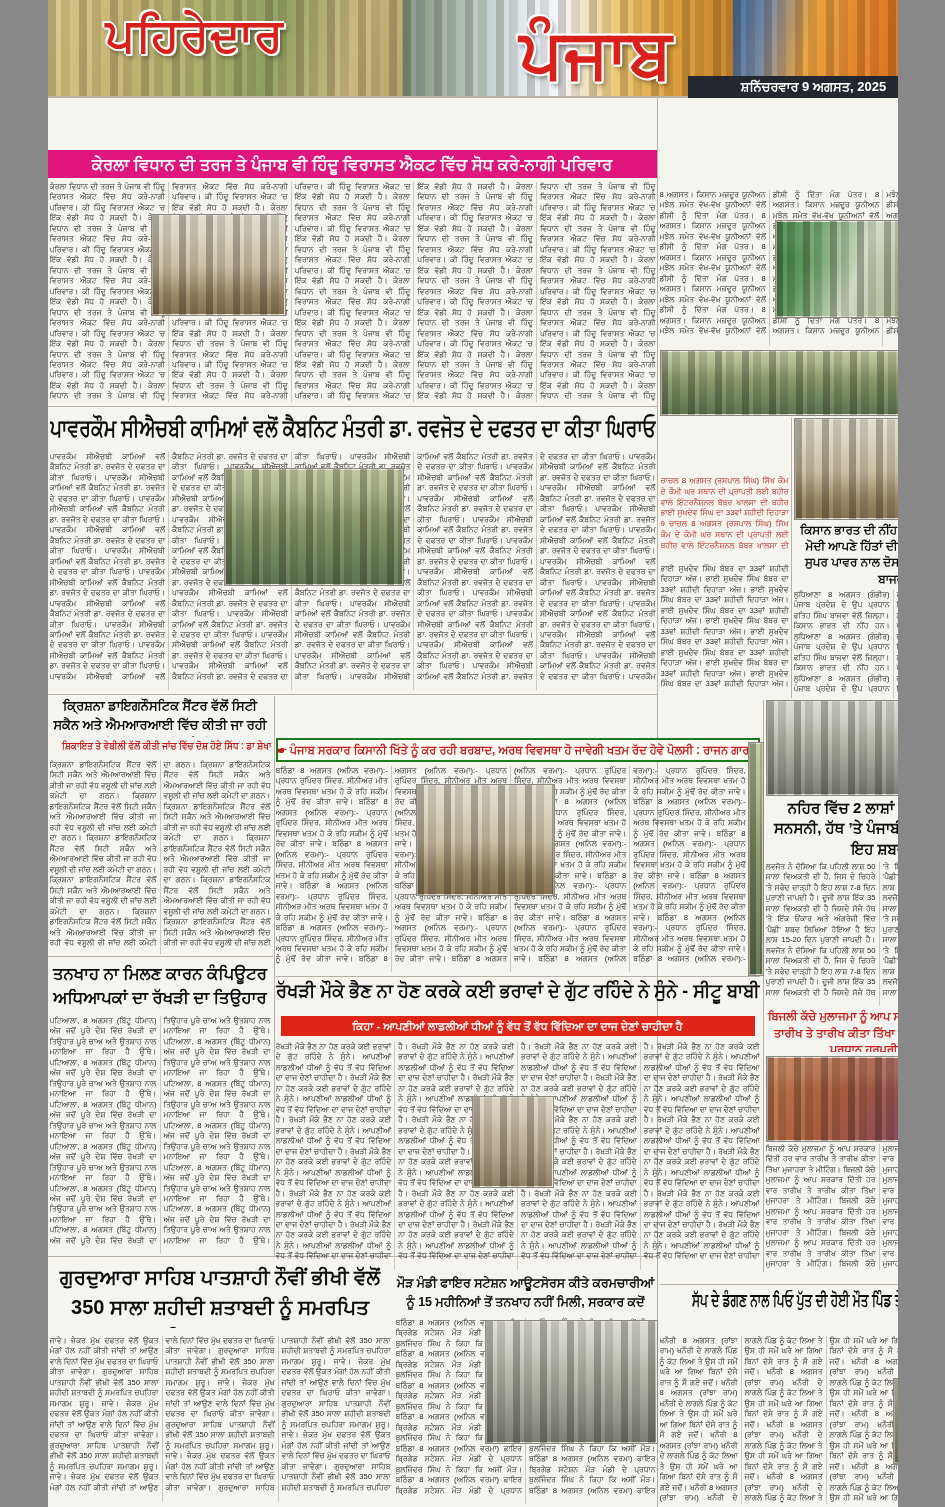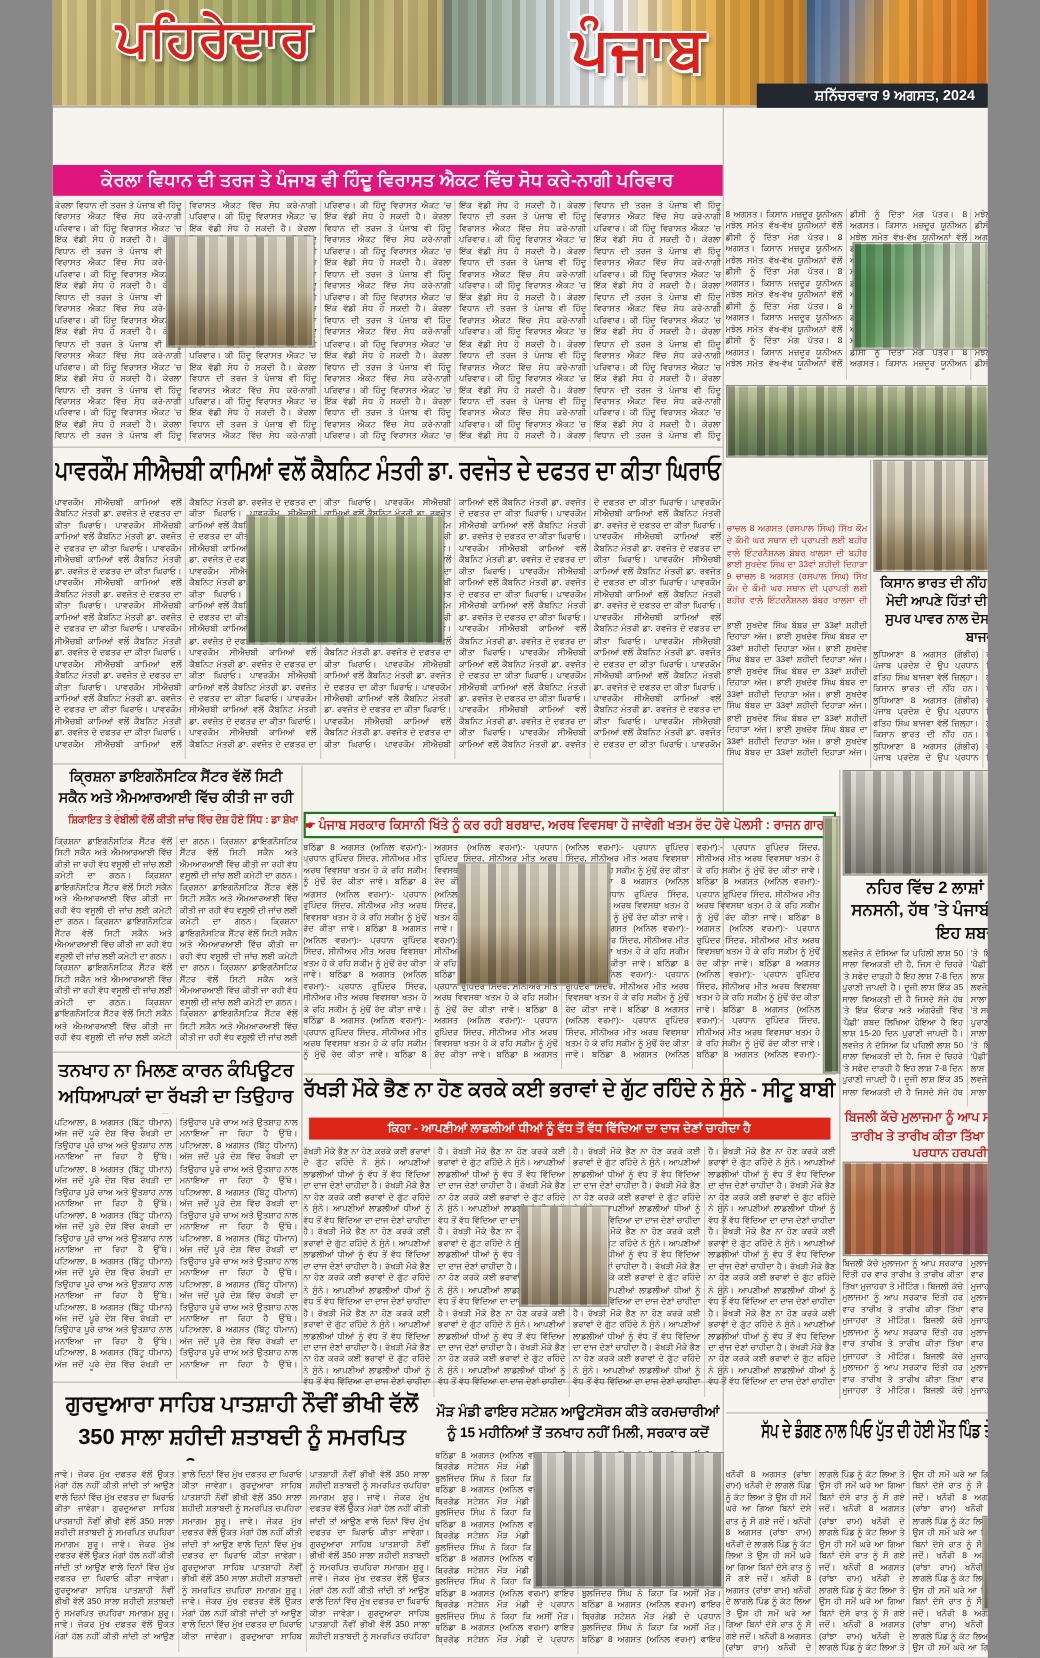--- a/index.html
+++ b/index.html
@@ -54,23 +54,23 @@
 </style>
 </head>
 <body>
 
 <div class="page">
 
   <div class="mh mh-left"></div>
   <div class="mh mh-center"></div>
   <div class="mh mh-right"></div>
   <div class="logo" style="left:58px;top:8px;font-size:46px;">ਪਹਿਰੇਦਾਰ</div>
-  <div class="logo" style="left:472px;top:14px;font-size:54px;">ਪੰਜਾਬ</div>
+  <div class="logo" style="left:472px;top:14px;font-size:68px;">ਪੰਜਾਬ</div>
   <div class="badge">3</div>
-  <div class="datestrip">ਸ਼ਨਿੱਚਰਵਾਰ 9 ਅਗਸਤ, 2024</div>
+  <div class="datestrip">ਸ਼ਨਿੱਚਰਵਾਰ 9 ਅਗਸਤ, 2025</div>
 
   <div class="rule" style="left:0;top:96px;width:945px;height:2px;"></div>
   <div class="rule" style="left:609px;top:98px;width:1px;height:1409px;"></div>
   <div class="rule" style="left:0;top:406px;width:609px;height:1px;"></div>
   <div class="rule" style="left:0;top:694px;width:609px;height:1px;"></div>
   <div class="rule" style="left:226px;top:696px;width:1px;height:560px;"></div>
   <div class="rule" style="left:715px;top:700px;width:1px;height:572px;"></div>
   <div class="rule" style="left:743px;top:418px;width:1px;height:280px;"></div>
   <div class="rule" style="left:0;top:956px;width:225px;height:1px;"></div>
   <div class="rule" style="left:228px;top:976px;width:484px;height:1px;"></div>

